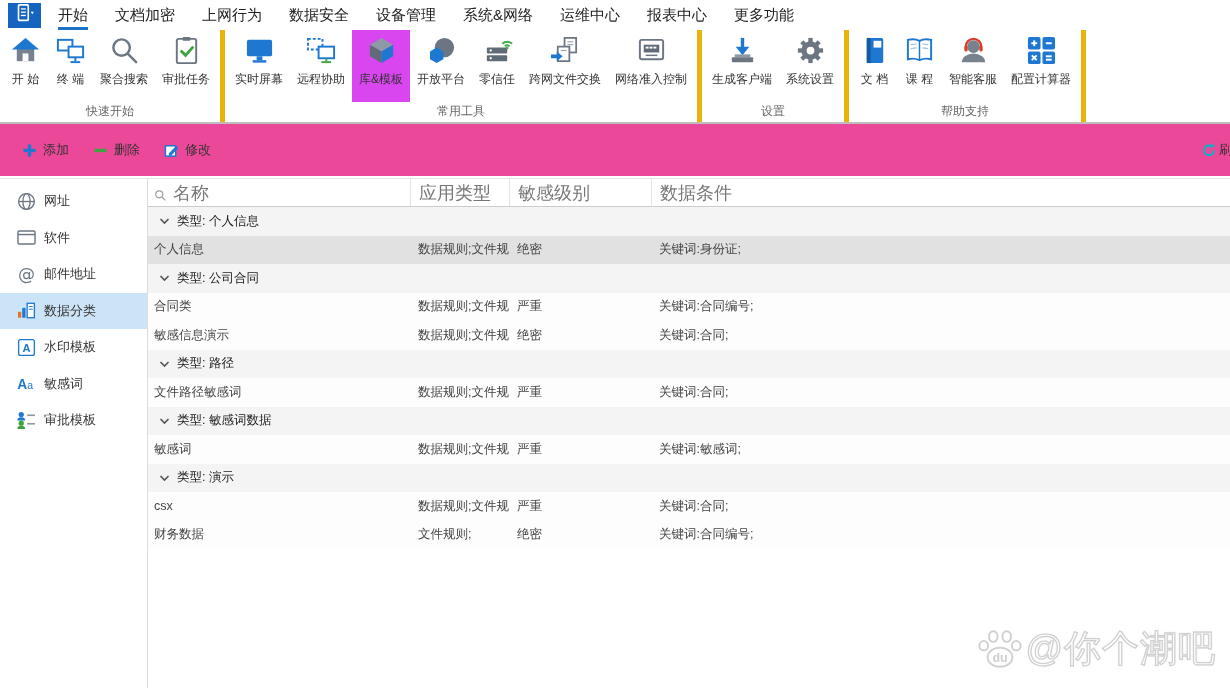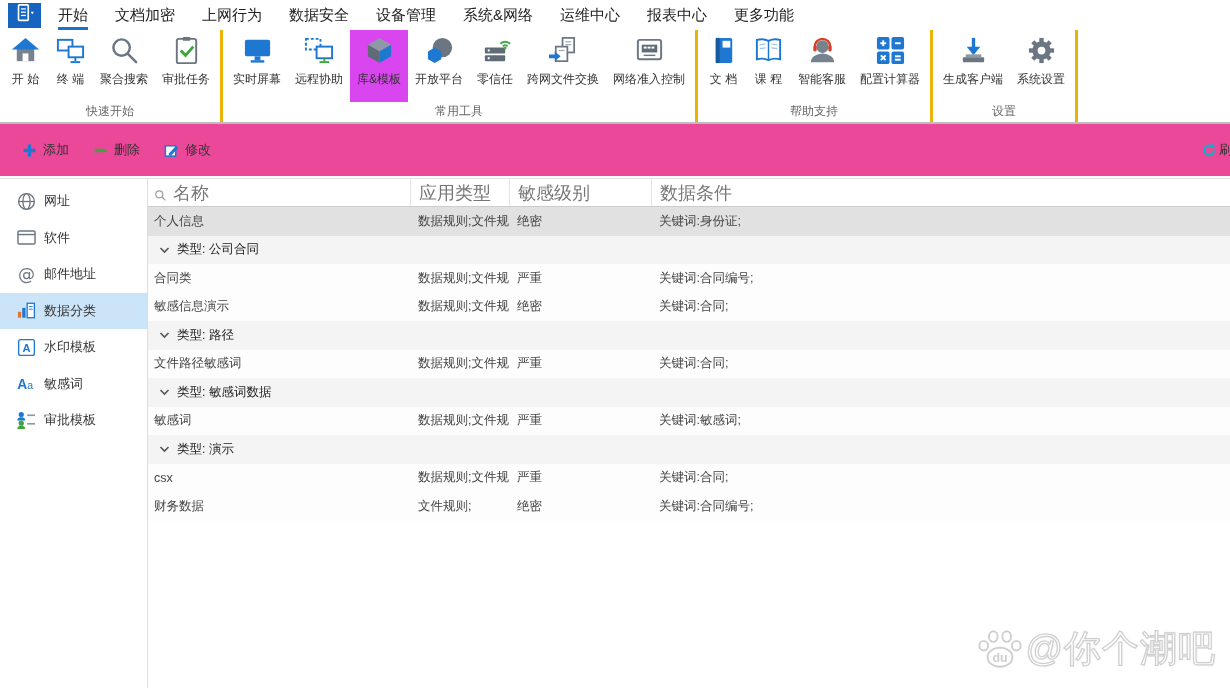--- a/index.html
+++ b/index.html
@@ -11,21 +11,21 @@
   .menu-btn { width:33px; height:25px; background:#1565c0; margin-left:8px; flex:0 0 auto;
     display:flex; align-items:center; justify-content:center; cursor:pointer; }
   .menu-btn svg { width:26px; height:22px; }
   .tabs { display:flex; margin-left:17px; column-gap:27px; height:100%; }
   .tab { font-size:15px; color:#222; height:100%; display:flex; align-items:center;
     cursor:pointer; white-space:nowrap; }
   .tab.active { box-shadow: inset 0 -3px 0 #1a73c9; }
 
   
   .ribbon { height:94px; display:flex; border-bottom:2px solid #bdbdbd; background:#fff; }
-  .rgroup { display:flex; flex-direction:column; border-right:3px solid #eab308; padding:0 3px; }
+  .rgroup { display:flex; flex-direction:column; border-right:5px solid #eab308; padding:0 3px; }
   .rgroup-items { display:flex; align-items:stretch; height:72px; }
   .ritem { display:flex; flex-direction:column; align-items:center; justify-content:flex-start;
     padding:5px 7px 0; font-size:12px; color:#333; cursor:pointer; white-space:nowrap; }
   .ritem.selected { background:#d946ef; }
   .ritem .icon { width:31px; height:31px; margin-bottom:5px; }
   .ritem .icon svg { width:100%; height:100%; }
   .rgroup-label { height:20px; line-height:18px; text-align:center; font-size:12px; color:#666; }
 
   
   .toolbar { height:52px; position:relative; display:flex; align-items:center;
@@ -210,20 +210,47 @@
             </svg></span>
           <span>网络准入控制</span>
         </div>
       </div>
       <div class="rgroup-label">常用工具</div>
     </div>
     <div class="rgroup">
       <div class="rgroup-items">
         <div class="ritem">
           <span class="icon"><svg viewBox="0 0 32 32">
+              <line x1="16" y1="3" x2="16" y2="13" stroke="#1e78d2" stroke-width="3.5"></line>
+              <path d="M9 12 h14 l-7 9 Z" fill="#1e78d2"></path>
+              <rect x="8" y="20" width="16" height="3" fill="#8d99a5"></rect>
+              <rect x="5" y="23" width="22" height="5" rx="1" fill="#6b7682"></rect>
+            </svg></span>
+          <span>生成客户端</span>
+        </div>
+        <div class="ritem">
+          <span class="icon"><svg viewBox="0 0 32 32">
+              <g stroke="#6b7682" stroke-width="4.5">
+                <line x1="16" y1="3" x2="16" y2="29"></line>
+                <line x1="3" y1="16" x2="29" y2="16"></line>
+                <line x1="7" y1="7" x2="25" y2="25"></line>
+                <line x1="25" y1="7" x2="7" y2="25"></line>
+              </g>
+              <circle cx="16" cy="16" r="9.5" fill="#6b7682"></circle>
+              <circle cx="16" cy="16" r="4" fill="#fff"></circle>
+            </svg></span>
+          <span>系统设置</span>
+        </div>
+      </div>
+      <div class="rgroup-label">设置</div>
+    </div>
+    <div class="rgroup">
+      <div class="rgroup-items">
+        <div class="ritem">
+          <span class="icon"><svg viewBox="0 0 32 32">
               <rect x="8" y="3" width="17" height="26" rx="2" fill="#1e78d2"></rect>
               <rect x="8" y="3" width="4" height="26" fill="#155a9e"></rect>
               <rect x="15" y="6" width="8" height="7" fill="#fff"></rect>
             </svg></span>
           <span>文 档</span>
         </div>
         <div class="ritem">
           <span class="icon"><svg viewBox="0 0 32 32">
               <path d="M16 6 C12 4 8 4 4 5 V25 C8 24 12 24 16 26 C20 24 24 24 28 25 V5 C24 4 20 4 16 6 Z" fill="#fff" stroke="#1e78d2" stroke-width="2"></path>
               <line x1="16" y1="6" x2="16" y2="26" stroke="#1e78d2" stroke-width="1.5"></line>
@@ -260,47 +287,20 @@
                 <line x1="11" y1="21" x2="6" y2="26"></line>
                 <line x1="20.5" y1="22" x2="26.5" y2="22"></line>
                 <line x1="20.5" y1="25.5" x2="26.5" y2="25.5"></line>
               </g>
             </svg></span>
           <span>配置计算器</span>
         </div>
       </div>
       <div class="rgroup-label">帮助支持</div>
     </div>
-    <div class="rgroup">
-      <div class="rgroup-items">
-        <div class="ritem">
-          <span class="icon"><svg viewBox="0 0 32 32">
-              <line x1="16" y1="3" x2="16" y2="13" stroke="#1e78d2" stroke-width="3.5"></line>
-              <path d="M9 12 h14 l-7 9 Z" fill="#1e78d2"></path>
-              <rect x="8" y="20" width="16" height="3" fill="#8d99a5"></rect>
-              <rect x="5" y="23" width="22" height="5" rx="1" fill="#6b7682"></rect>
-            </svg></span>
-          <span>生成客户端</span>
-        </div>
-        <div class="ritem">
-          <span class="icon"><svg viewBox="0 0 32 32">
-              <g stroke="#6b7682" stroke-width="4.5">
-                <line x1="16" y1="3" x2="16" y2="29"></line>
-                <line x1="3" y1="16" x2="29" y2="16"></line>
-                <line x1="7" y1="7" x2="25" y2="25"></line>
-                <line x1="25" y1="7" x2="7" y2="25"></line>
-              </g>
-              <circle cx="16" cy="16" r="9.5" fill="#6b7682"></circle>
-              <circle cx="16" cy="16" r="4" fill="#fff"></circle>
-            </svg></span>
-          <span>系统设置</span>
-        </div>
-      </div>
-      <div class="rgroup-label">设置</div>
-    </div>
   </div>
 
 <div class="toolbar">
 
   <div class="tbtn">
       <span class="icon"><svg viewBox="0 0 16 16">
           <line x1="8" y1="1.5" x2="8" y2="14.5" stroke="#1e78d2" stroke-width="3.6"></line>
           <line x1="1.5" y1="8" x2="14.5" y2="8" stroke="#1e78d2" stroke-width="3.6"></line>
         </svg></span>
       <span>添加</span>
@@ -399,20 +399,28 @@
           <span>应用类型</span>
         </div>
         <div class="th">
           <span>敏感级别</span>
         </div>
         <div class="th">
           <span>数据条件</span>
         </div>
       </div>
     <div class="tbody">
+        <div class="trow group">
+          <span class="icon">
+            <svg viewBox="0 0 11 7">
+              <path d="M1.5 1.5 L5.5 5.5 L9.5 1.5" fill="none" stroke="#555" stroke-width="1.6"></path>
+            </svg>
+          </span>
+          <span>类型: 个人信息</span>
+        </div>
         <div class="trow data selected">
           <div class="c-name">个人信息</div>
           <div>数据规则;文件规则;</div>
           <div>绝密</div>
           <div>关键词:身份证;</div>
         </div>
         <div class="trow group">
           <span class="icon">
             <svg viewBox="0 0 11 7">
               <path d="M1.5 1.5 L5.5 5.5 L9.5 1.5" fill="none" stroke="#555" stroke-width="1.6"></path>

